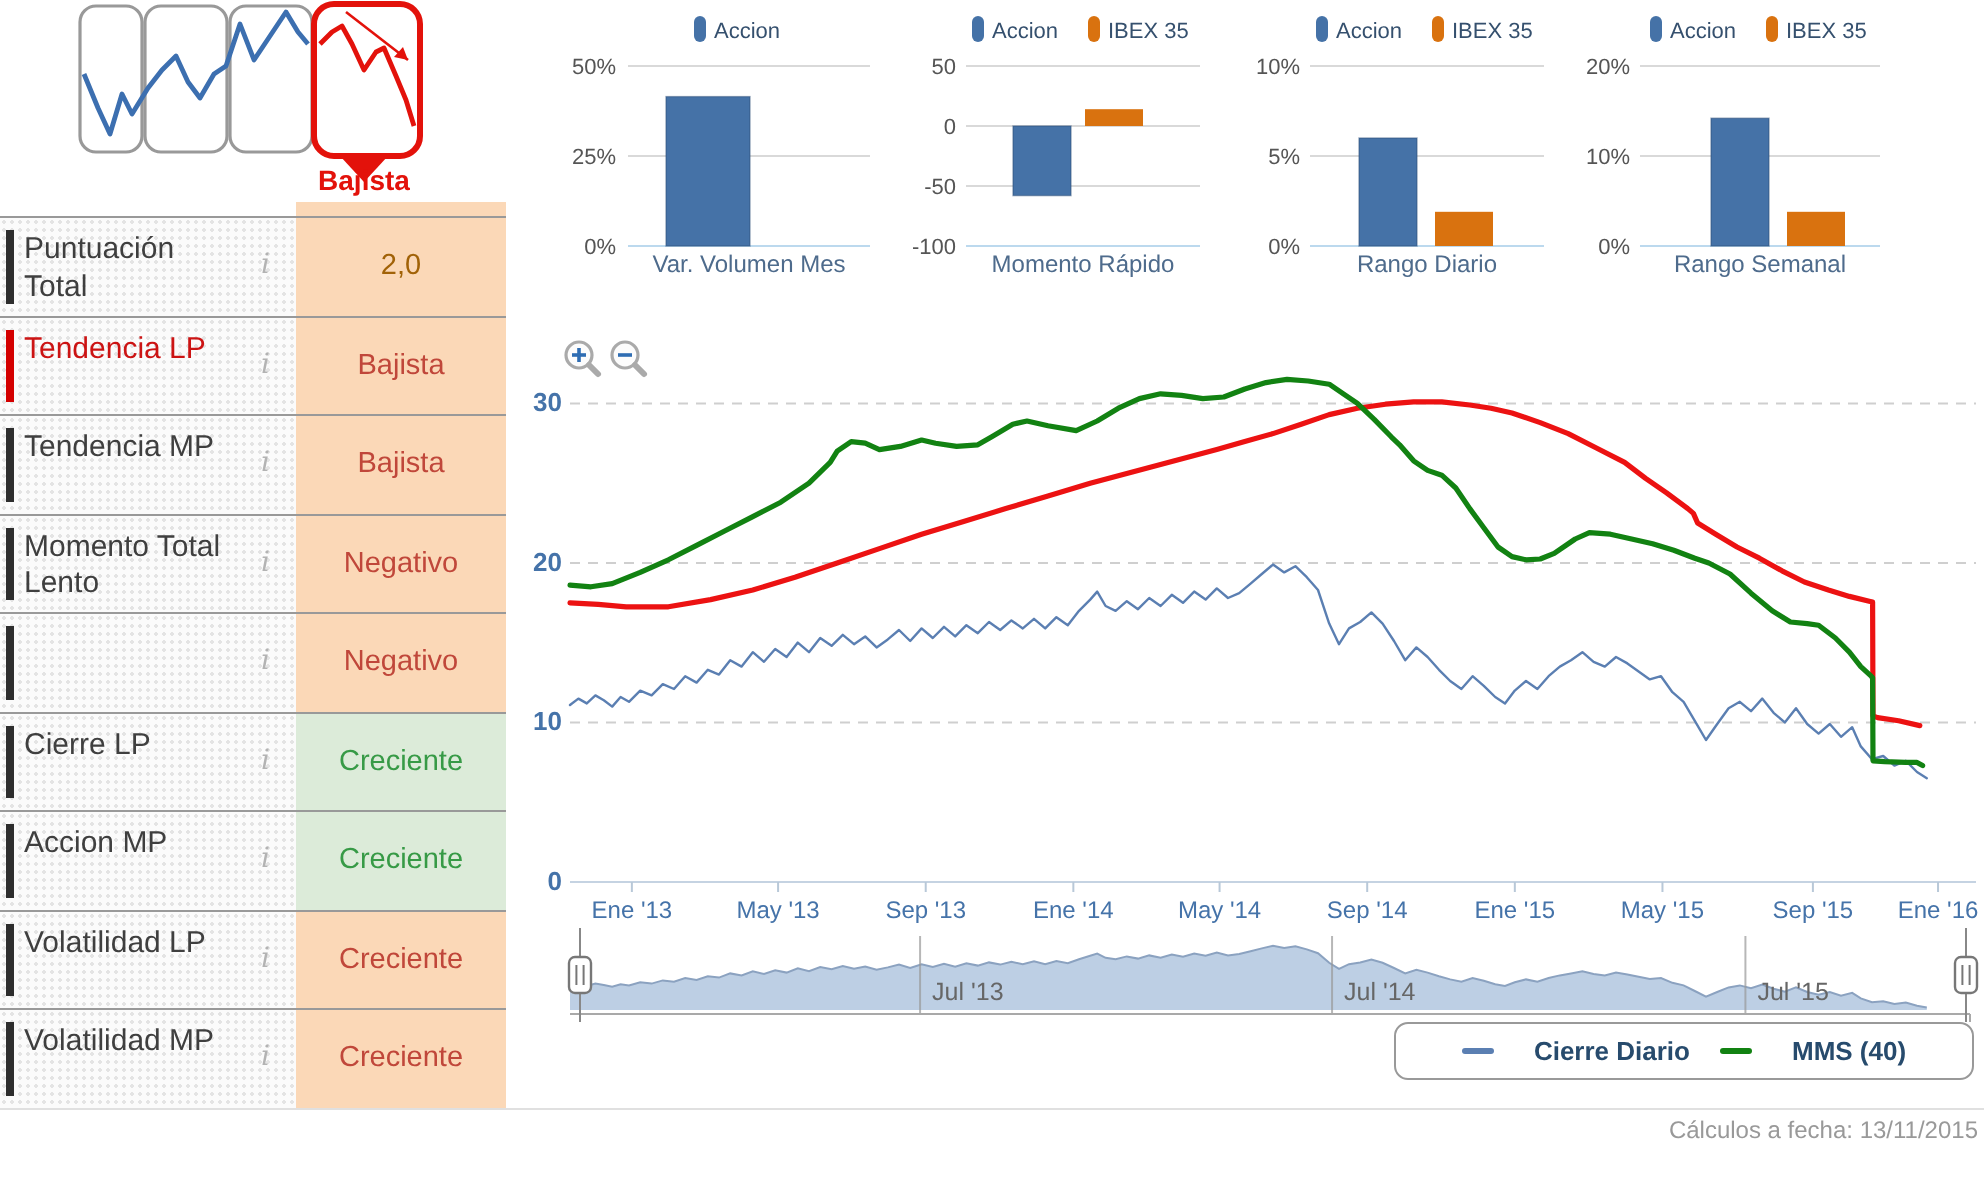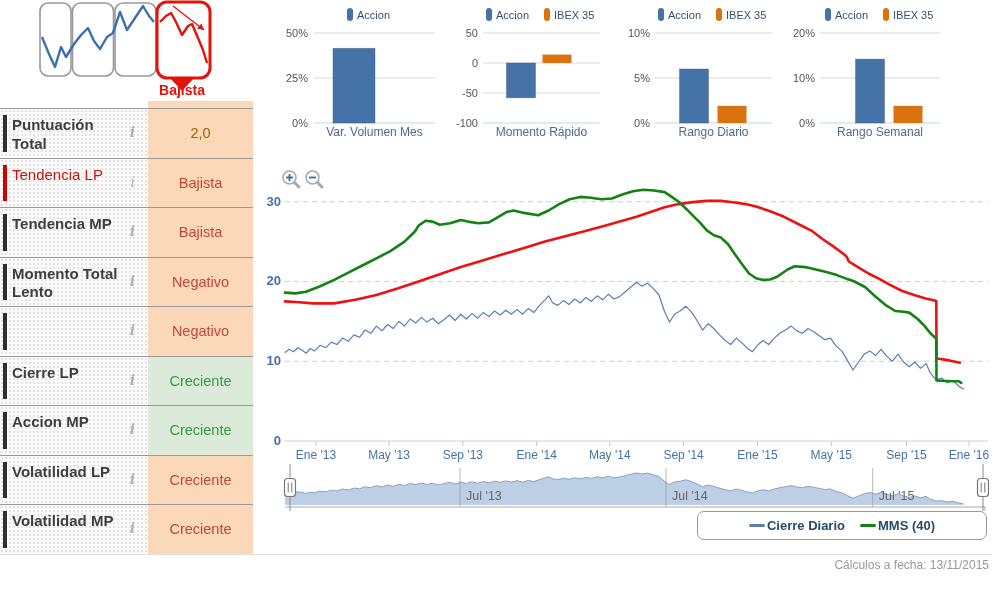--- a/index.html
+++ b/index.html
@@ -7,37 +7,37 @@
   .app{position:relative;width:992px;height:589px;background:#fff;overflow:hidden;}
   .abs{position:absolute;}
 
   
   .score-table{position:absolute;left:0;top:108px;width:253px;border-top:1px solid #999;}
   .s-row{position:relative;display:flex;height:49.5px;border-bottom:1px solid #999;box-sizing:border-box;}
   .s-label{position:relative;width:148px;box-sizing:border-box;padding:7px 26px 0 12px;
            font-size:15px;line-height:1.25;color:#3f3f3f;
            background-color:#fbfbfb;
            background-image:radial-gradient(circle,#e4e4e4 0.8px,transparent 0.9px);
-           background-size:4px 4px;font-weight:bold;}
+           background-size:4px 4px;}
   .s-label::before{content:"";position:absolute;left:3px;top:6px;bottom:6px;width:4px;background:#2e2e2e;}
   .s-row.hl .s-label{color:#cc1414;font-weight:normal;}
   .s-row.hl .s-label::before{background:#d40000;}
   .s-info{position:absolute;right:13px;top:50%;transform:translateY(-50%);
           font-family:"DejaVu Serif",serif;font-style:italic;font-size:14px;color:#b3b3b3;cursor:pointer;}
   .s-value{flex:1;display:flex;align-items:center;justify-content:center;font-size:14.5px;}
   .tone-red{background:#fbd8b7;color:#c0473a;}
   .tone-green{background:#dcebd9;color:#379a46;}
   .tone-neutral{background:#fbd8b7;color:#a16207;}
   .value-cap{position:absolute;left:148px;top:101px;width:105px;height:7px;background:#fbd8b7;}
 
   
   .main-legend{position:absolute;left:697px;top:511px;width:290px;height:29px;
       display:flex;align-items:center;justify-content:center;gap:15px;
       border:1px solid #999;border-radius:7px;background:#fff;box-sizing:border-box;}
-  .mleg-item{display:flex;align-items:center;gap:2px;font-size:13px;font-weight:bold;color:#274b6d;cursor:pointer;}
+  .mleg-item{display:flex;align-items:center;gap:20px;font-size:13px;font-weight:bold;color:#274b6d;cursor:pointer;}
   .mleg-swatch{width:16px;height:3px;border-radius:2px;}
 
   .footer-line{position:absolute;left:0;top:554px;width:992px;height:0;border-top:1px solid #e0e0e0;}
   .footer-text{position:absolute;right:3px;top:558px;font-size:12px;color:#999;}
 
   .zoom-btn{position:absolute;width:22px;height:22px;cursor:pointer;}
   svg text{font-family:"Liberation Sans",sans-serif;}
 </style>
 </head>
 <body>

